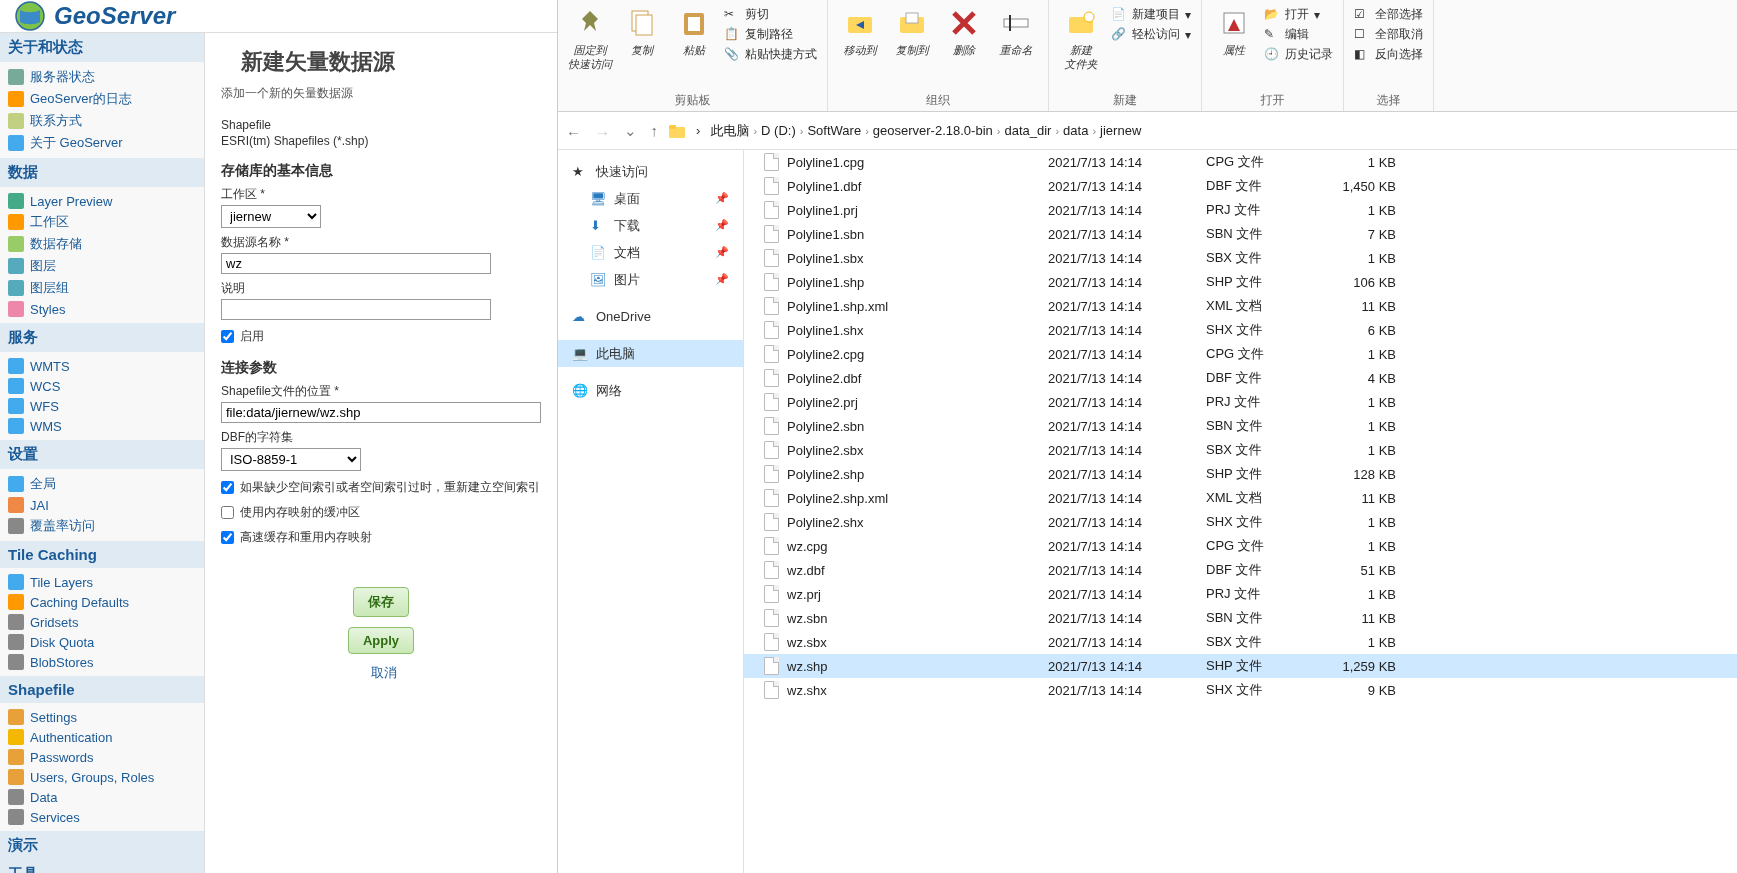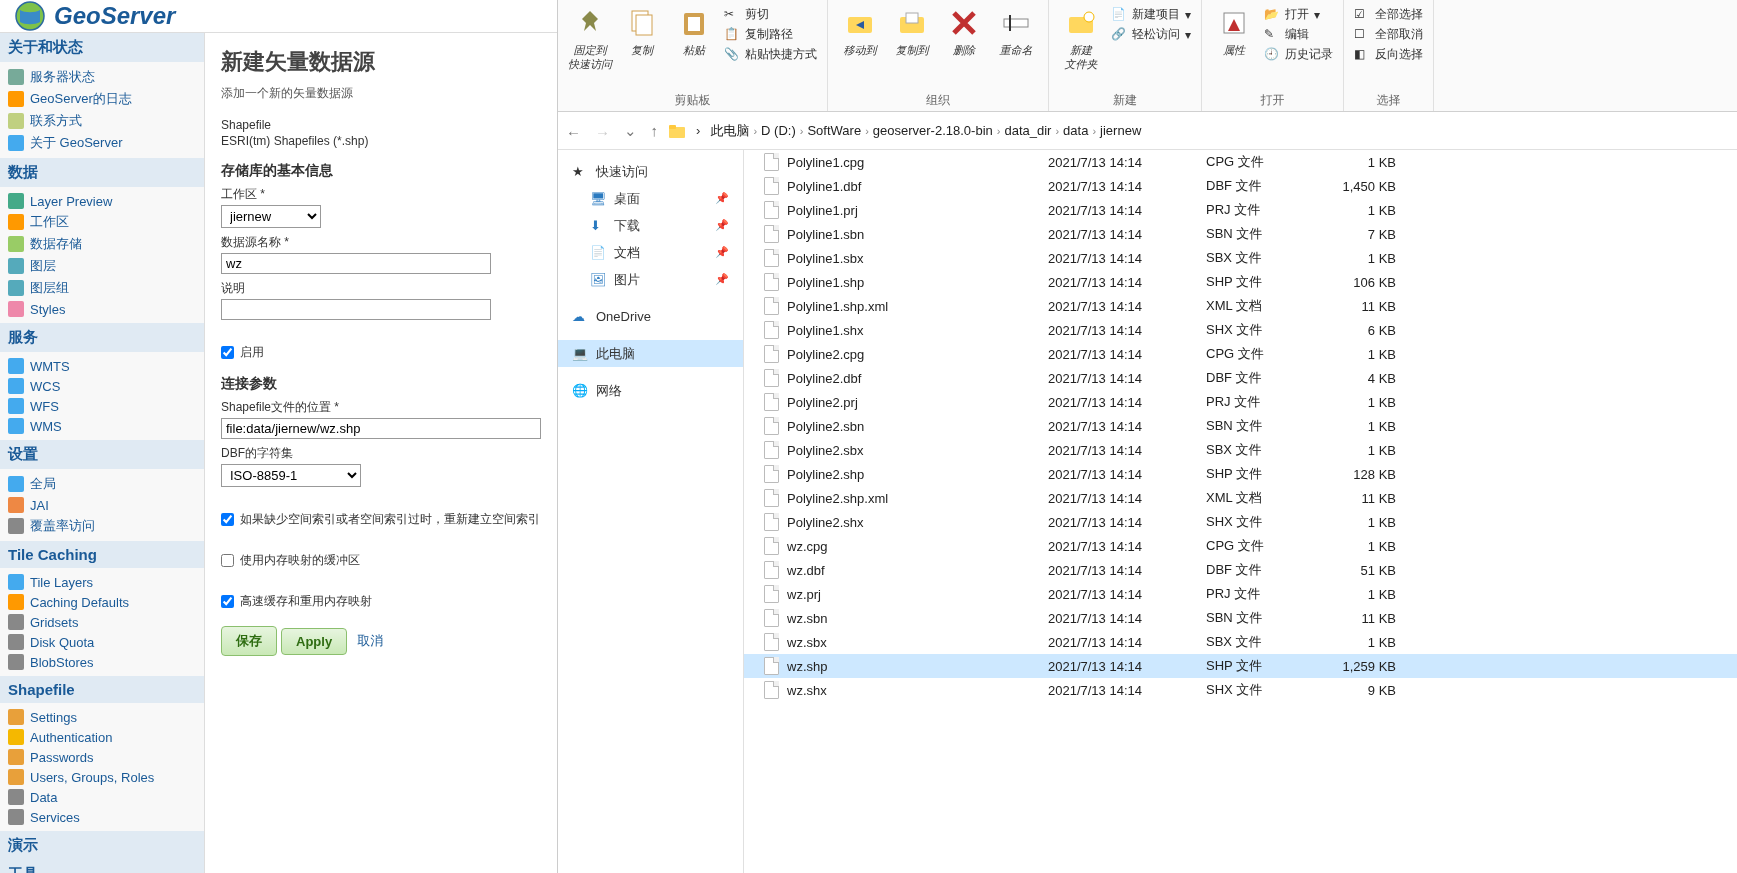--- a/index.html
+++ b/index.html
@@ -11,32 +11,32 @@
 .gs-header svg { width: 32px; height: 32px; margin-right: 8px; }
 .gs-header .title { font-size: 24px; font-style: italic; color: #1a5a97; font-weight: bold; }
 .gs-body { flex: 1; display: flex; }
 .gs-nav { width: 205px; background: #f8f8f8; border-right: 1px solid #ddd; }
 .gs-nav h3 { background: #e0eaf3; color: #1a5a97; font-size: 15px; padding: 5px 8px; font-weight: bold; }
 .gs-nav ul { list-style: none; padding: 4px 0; }
 .gs-nav li { padding: 2px 8px 2px 8px; cursor: pointer; display: flex; align-items: center; }
 .gs-nav li .ico { width: 16px; height: 16px; margin-right: 6px; display: inline-flex; align-items: center; justify-content: center; }
 .gs-nav li a { color: #1a5a97; text-decoration: none; font-size: 13px; }
 .gs-main { flex: 1; padding: 14px 16px; }
-.gs-main h2 { color: #444; font-size: 22px; margin-bottom: 8px; }
+.gs-main h2 { color: #444; font-size: 22px; margin-bottom: 8px; margin-left: 20px; }
 .gs-main .sub { color: #555; font-size: 12px; margin-bottom: 16px; }
 .gs-main .meta { font-size: 12px; color: #333; margin-bottom: 2px; }
 .gs-section { font-size: 14px; font-weight: bold; color: #333; margin-top: 14px; margin-bottom: 6px; }
 .gs-label { font-size: 12px; color: #333; margin-top: 6px; margin-bottom: 2px; }
 .gs-main select, .gs-main input[type=text] { font-size: 13px; padding: 2px 4px; border: 1px solid #999; background: #fff; }
 .gs-main input[type=text] { width: 270px; }
 .gs-main select { width: 100px; }
 .gs-wide { width: 320px !important; }
-.gs-chk { display: flex; align-items: center; margin-top: 24px; font-size: 12px; }
+.gs-chk { display: flex; align-items: center; margin-top: 8px; font-size: 12px; }
 .gs-chk input { margin-right: 6px; }
-.gs-btns { margin-top: 16px; display: flex; gap: 4px; align-items: center; }
+.gs-btns { margin-top: 41px; display: flex; gap: 10px; align-items: center; flex-direction: column; }
 .gs-btn { padding: 5px 14px; border: 1px solid #8bbf6e; border-radius: 4px; background: linear-gradient(#e7f5df,#c9e8b6); color: #2f6d12; font-weight: bold; font-size: 13px; cursor: pointer; }
 .gs-cancel { color: #1a5a97; font-size: 13px; cursor: pointer; margin-left: 6px; }
 
 
 .ex { flex: 1; height: 873px; display: flex; flex-direction: column; background: #fff; border-left: 1px solid #ccc; }
 .rib { height: 112px; background: #fafafa; border-bottom: 1px solid #d0d0d0; display: flex; }
 .rib-grp { border-right: 1px solid #e0e0e0; padding: 4px 6px 2px 6px; display: flex; flex-direction: column; justify-content: space-between; }
 .rib-grp .items { display: flex; }
 .rib-grp .lbl { text-align: center; font-size: 12px; color: #666; padding-top: 3px; }
 .rib-btn-lg { width: 52px; display: flex; flex-direction: column; align-items: center; font-size: 11px; color: #333; line-height: 14px; padding: 3px 0; font-style: italic; }

